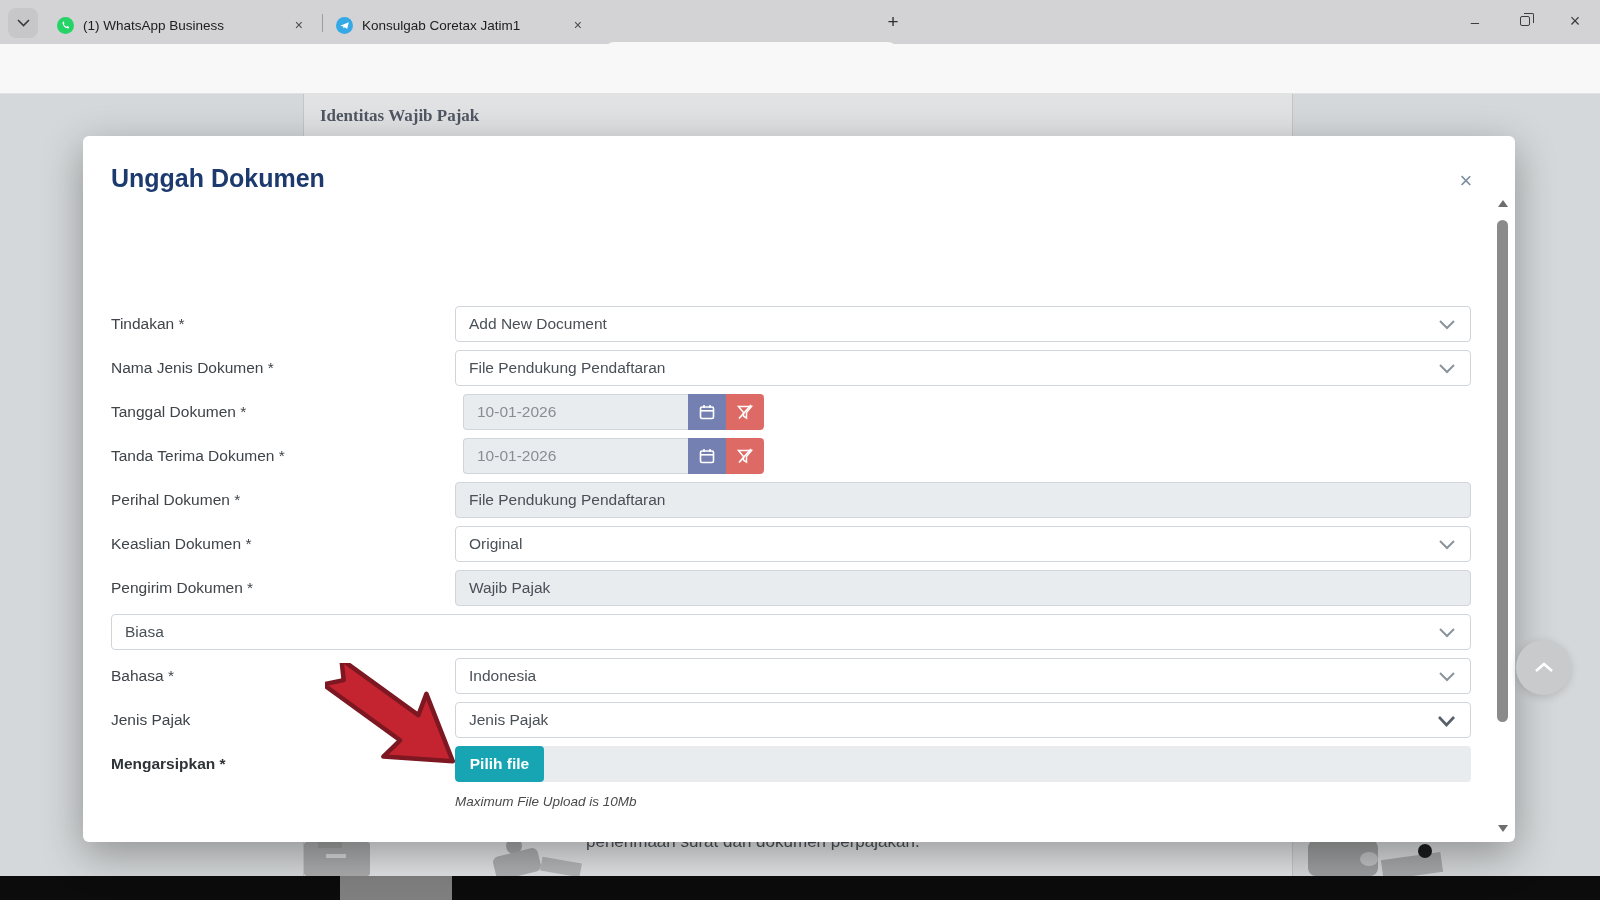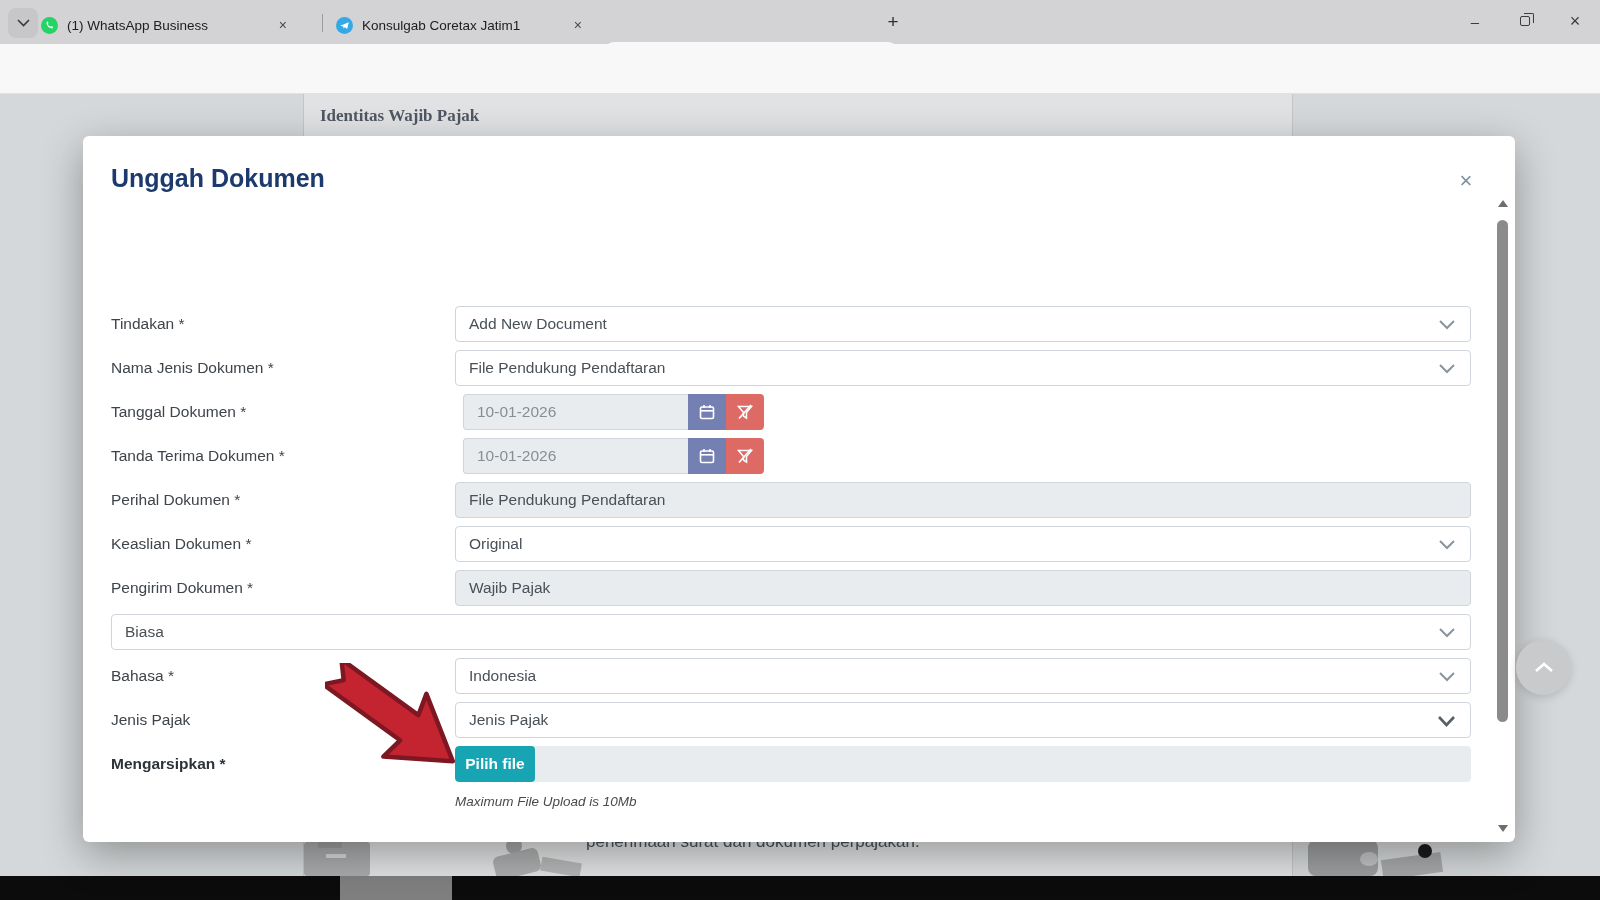--- a/index.html
+++ b/index.html
@@ -88,21 +88,21 @@
     padding:0 13px; font-size:15.5px; color:#495057; }
   .textinput.disabled { background:#e9ecef; }
   .dateinput { width:225px; background:#e9ecef; border:1px solid #cfd5da; border-right:none;
     border-radius:4px 0 0 4px; display:flex; align-items:center; padding:0 13px;
     font-size:15.5px; color:#868e94;margin-left:8px; }
   .btn-cal { width:38px; height:36px; background:#7480b2; border:none; display:flex;
     align-items:center; justify-content:center; }
   .btn-clear { width:38px; height:36px; background:#dd6a64; border:none; border-radius:0 4px 4px 0;
     display:flex; align-items:center; justify-content:center; }
   .filecontrol { flex:1; display:flex; background:#e9ecef; border-radius:4px; overflow:hidden; }
-  .file-btn { width:80px; height:36px; background:#17a5b3; color:#ffffff; font-size:15.5px;
+  .file-btn { width:89px; height:36px; background:#17a5b3; color:#ffffff; font-size:15.5px;
     font-weight:600; display:flex; align-items:center; justify-content:center; border-radius:4px; }
   .file-bar { flex:1; }
   .file-note { margin-left:344px; margin-top:12px; font-style:italic; font-size:13.5px; color:#4a4a4a; }
 
   
   .msb-track { position:absolute; left:1413px; top:62px; width:13px; height:636px; }
   .sb-up { position:absolute; left:1.5px; top:2px; width:0; height:0; border-left:5px solid transparent;
     border-right:5px solid transparent; border-bottom:7px solid #6e6e6e; }
   .sb-down { position:absolute; left:1.5px; bottom:2px; width:0; height:0; border-left:5px solid transparent;
     border-right:5px solid transparent; border-top:7px solid #6e6e6e; }
@@ -121,21 +121,21 @@
 
 <div id="stage">
 
   <div class="tabstrip">
     <div class="tab-search">
       <svg width="13" height="8">
           <polyline points="1,1 6.5,6.5 12,1" fill="none" stroke="#3a3a3a" stroke-width="1.6"></polyline>
         </svg>
     </div>
 
-    <div class="tab inactive" style="left:31px;width:270px;">
+    <div class="tab inactive" style="left:47px;width:270px;">
       <span class="favicon fav-wa">
         <svg width="11" height="11" viewBox="0 0 14 14">
             <path d="M3.2,3.2 c0,4 3.6,7.6 7.6,7.6 l1,-2 -2.4,-1.2 -1.1,1.1 c-1.6,-0.8 -2.8,-2 -3.6,-3.6 l1.1,-1.1 -1.2,-2.4 z" fill="#ffffff"></path>
           </svg>
       </span>
       <span class="title">(1) WhatsApp Business</span>
       <span class="close">×</span>
     </div>
     <div class="tab-sep" style="left:322px;"></div>
 

